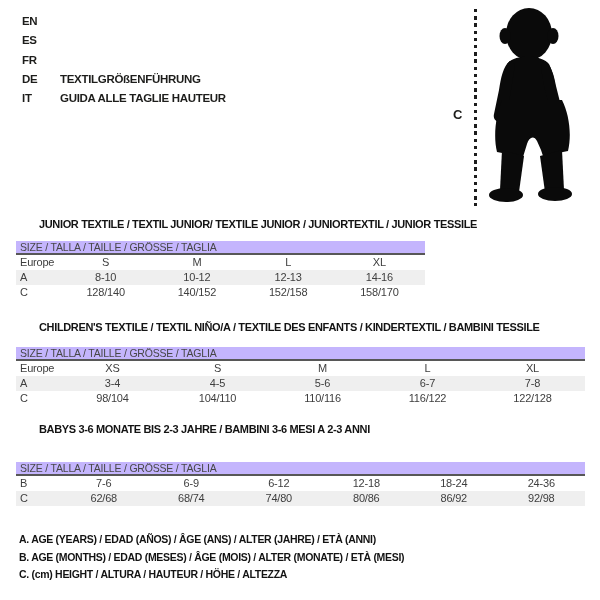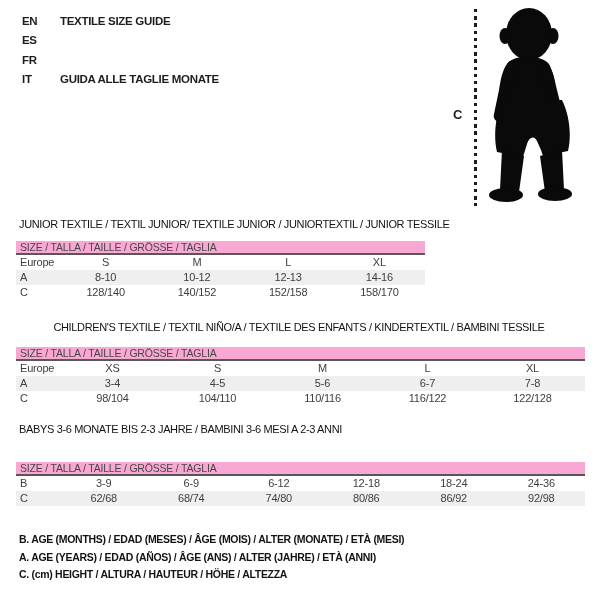--- a/index.html
+++ b/index.html
@@ -16,64 +16,67 @@
 
   
   .height-line{
     left:474px;top:9px;width:3px;height:197px;
     background:repeating-linear-gradient(to bottom,#1c1c1c 0 3.5px,transparent 3.5px 7.2px);
   }
   .c-label{left:453px;top:107px;font-size:13px;font-weight:bold;}
   .baby-svg{left:479px;top:4px;}
 
   
-  .sec-title{font-size:11px;font-weight:normal;letter-spacing:-0.35px;line-height:13.5px;color:#131313;}
+  .sec-title{font-size:11px;font-weight:bold;letter-spacing:-0.35px;line-height:13.5px;color:#131313;margin-left:20px;}
   .t-junior{left:19px;top:218px;width:560px;}
-  .t-children{left:19px;top:321px;width:560px;text-align:center;}
+  .t-children{left:19px;top:321px;width:560px;}
   .t-babies{left:19px;top:423px;width:566px;}
 
   
   table.size-table{border-collapse:collapse;table-layout:fixed;font-size:11px;color:#3e3e3e;letter-spacing:-0.2px;}
   .tbl-junior{left:16px;top:241px;width:409px;}
   .tbl-children{left:16px;top:347px;width:569px;}
   .tbl-babies{left:16px;top:462px;width:569px;}
   col.label-col{width:44px;}
   th.bar{
-    background:#f9a8d4;color:#474747;font-weight:normal;text-align:left;
+    background:#c4b5fd;color:#474747;font-weight:normal;text-align:left;
     font-size:10.5px;height:12px;padding:0 0 0 4px;letter-spacing:-0.2px;
     border-bottom:2px solid #575757;
   }
   td{height:15px;padding:0;text-align:center;line-height:15px;overflow:hidden;white-space:nowrap;}
   td.lbl{text-align:left;padding-left:4px;}
   tr.r-gray td{background:#efefef;}
   tr.r-white td{background:#ffffff;margin-top:24px;}
 
   
   .legend{left:19px;top:531px;}
   .legend-line{font-size:10.5px;font-weight:bold;letter-spacing:-0.3px;line-height:17.6px;color:#131313;}
 </style>
 </head>
 <body>
 
 <div>
 
   <div class="abs lang-block">
     <div class="lang-row">
       <span class="lang-code">EN</span>
-      <span class="lang-label">TEXTILE SIZE GUIDE</span>
     </div>
     <div class="lang-row">
       <span class="lang-code">ES</span>
     </div>
     <div class="lang-row">
       <span class="lang-code">FR</span>
     </div>
     <div class="lang-row">
+      <span class="lang-code">DE</span>
+      <span class="lang-label">TEXTILGRÖßENFÜHRUNG</span>
+    </div>
+    <div class="lang-row">
       <span class="lang-code">IT</span>
-      <span class="lang-label">GUIDA ALLE TAGLIE MONATE</span>
+      <span class="lang-label">GUIDA ALLE TAGLIE HAUTEUR</span>
     </div>
   </div>
 
   <div class="abs height-line"></div>
   <div class="abs c-label">C</div>
   <svg class="abs baby-svg" width="112" height="204" viewBox="0 0 112 204" aria-hidden="true">
     <g fill="#0a0a0a">
       <ellipse cx="50" cy="30" rx="23" ry="26"></ellipse>
       <ellipse cx="26" cy="32" rx="5.5" ry="8"></ellipse>
       <ellipse cx="74" cy="32" rx="5.5" ry="8"></ellipse>
@@ -184,38 +187,38 @@
         <col>
       </colgroup>
     <thead>
       <tr>
         <th class="bar" colspan="7">SIZE / TALLA / TAILLE / GRÖSSE / TAGLIA</th>
       </tr>
     </thead>
     <tbody>
       <tr class="r-white">
         <td class="lbl">B</td>
-        <td>3-9</td>
+        <td>7-6</td>
         <td>6-9</td>
         <td>6-12</td>
         <td>12-18</td>
         <td>18-24</td>
         <td>24-36</td>
       </tr>
       <tr class="r-gray">
         <td class="lbl">C</td>
         <td>62/68</td>
         <td>68/74</td>
         <td>74/80</td>
         <td>80/86</td>
         <td>86/92</td>
         <td>92/98</td>
       </tr>
     </tbody>
   </table>
 
   <div class="abs legend">
+    <div class="legend-line">A. AGE (YEARS) / EDAD (AÑOS) / ÂGE (ANS) / ALTER (JAHRE) / ETÀ (ANNI)</div>
     <div class="legend-line">B. AGE (MONTHS) / EDAD (MESES) / ÂGE (MOIS) / ALTER (MONATE) / ETÀ (MESI)</div>
-    <div class="legend-line">A. AGE (YEARS) / EDAD (AÑOS) / ÂGE (ANS) / ALTER (JAHRE) / ETÀ (ANNI)</div>
     <div class="legend-line">C. (cm) HEIGHT / ALTURA / HAUTEUR / HÖHE / ALTEZZA</div>
   </div>
 
 </div>
 
 </body></html>

